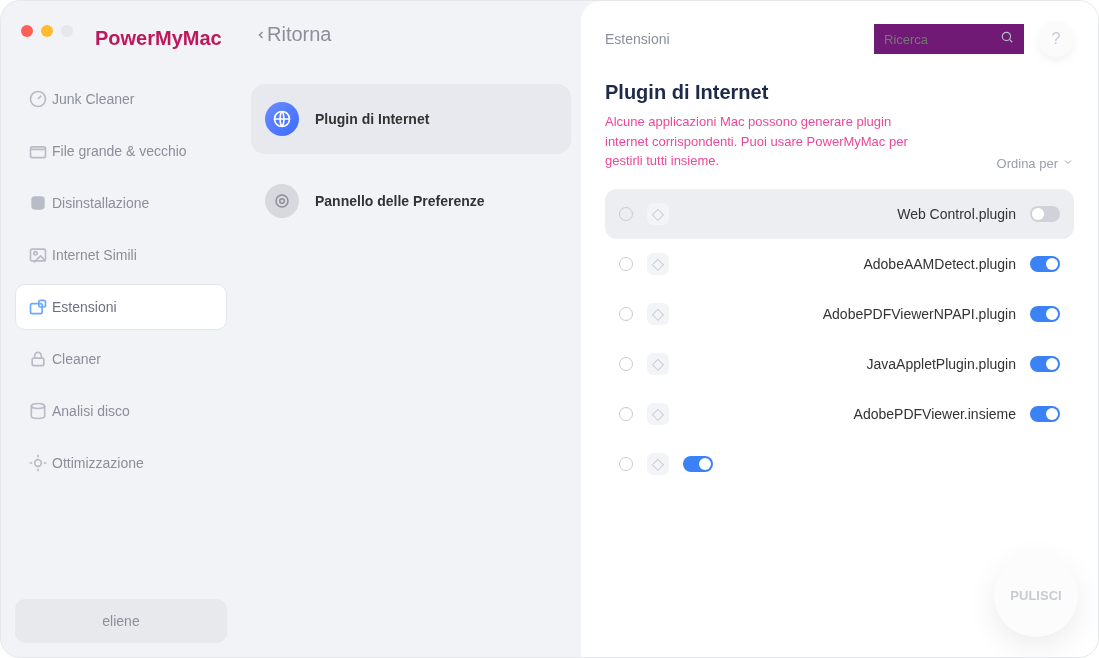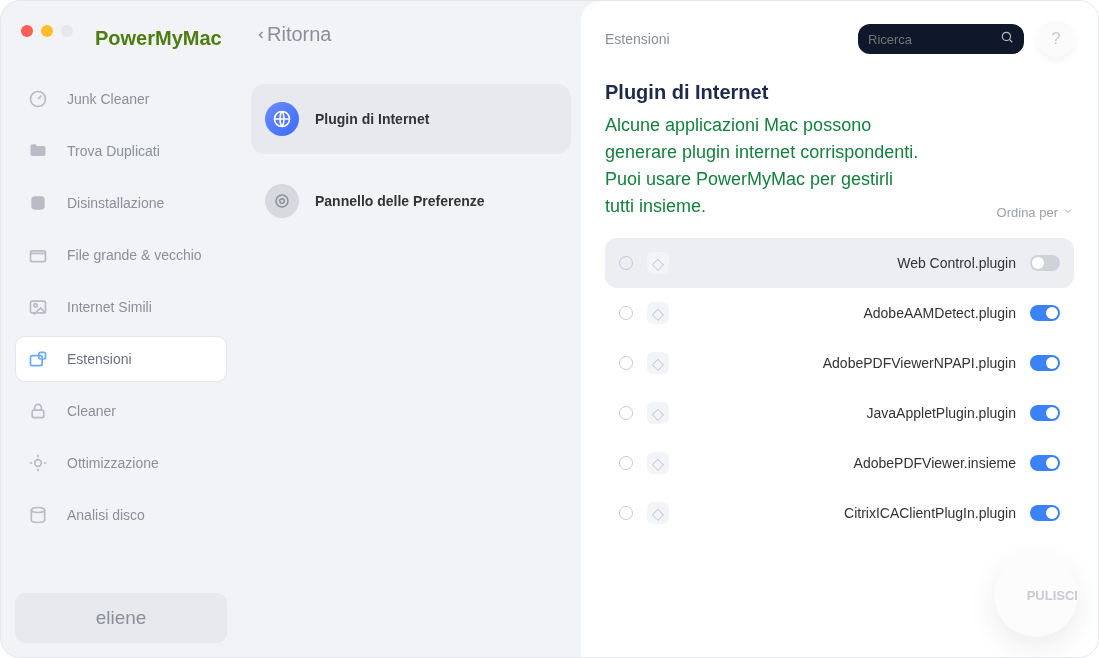--- a/index.html
+++ b/index.html
@@ -17,24 +17,24 @@
   width: 240px;
   padding: 24px 14px 14px 14px;
   display: flex;
   flex-direction: column;
 }
 .traffic-lights { display: flex; gap: 8px; margin-bottom: 6px; margin-left: 6px;}
 .tl { width: 12px; height: 12px; border-radius: 50%; }
 .tl-red { background: #ff5f57; }
 .tl-yellow { background: #febc2e; }
 .tl-green { background: #e5e7eb; }
-.brand { color: #4d7c0f; font-weight: 700; font-size: 20px; margin-left: 80px; margin-top: -16px; margin-bottom: 26px;}
+.brand { color: #be185d; font-weight: 700; font-size: 20px; margin-left: 80px; margin-top: -16px; margin-bottom: 26px;}
 .nav { display: flex; flex-direction: column; gap: 6px; }
 .nav-item {
-  display: flex; align-items: center; gap: 19px;
+  display: flex; align-items: center; gap: 4px;
   padding: 12px 12px;
   border-radius: 10px;
   color: #8a8f9a;
   font-size: 14px;
   cursor: pointer;
   border: 1px solid transparent;
 }
 .nav-item.active {
   background: #fff;
   border: 1px solid #e3e6ec;
@@ -42,21 +42,21 @@
 }
 .nav-icon { width: 20px; height: 20px; display: flex; align-items: center; justify-content: center; color: #b8bcc6; }
 .nav-item.active .nav-icon { color: #6aa9ff; }
 .user-pill {
   margin-top: auto;
   background: #e7e9ed;
   border-radius: 10px;
   padding: 14px;
   text-align: center;
   color: #8a8f9a;
-  font-size: 19px;
+  font-size: 14px;
 }
 .middle {
   width: 340px;
   padding: 14px 10px;
 }
 .back-btn {
   display: flex; align-items: center; 
   color: #8a8f9a; font-size: 20px; padding: 8px 4px;
   cursor: pointer;
   margin-bottom: 30px;
@@ -86,36 +86,36 @@
   position: relative;
   padding: 20px 0 0 0;
 }
 .right-header {
   display: flex; align-items: center; justify-content: space-between;
   padding: 0 24px 8px 24px;
 }
 .crumb { color: #8a8f9a; font-size: 14px; }
 .search {
   display: flex; align-items: center;
-  background: #0f172a; border-radius: 12px;
-  padding: 6px 10px; width: 166px;
+  background: #701a75; border-radius: 0;
+  padding: 6px 10px; width: 150px;
   gap: 8px;
 }
 .search input { border: none; background: transparent; outline: none; font-size: 13px; color: #8a8f9a; width: 100%; }
 .help-btn {
   width: 36px; height: 36px; border-radius: 50%;
   background: #fbfbfc;
   display: flex; align-items: center; justify-content: center;
   color: #c8cbd2; font-size: 16px;
   box-shadow: 0 4px 10px rgba(0,0,0,0.05);
 }
 .content { padding: 16px 24px; }
 .title-row { display: flex; align-items: flex-end; justify-content: space-between; margin-bottom: 18px; }
 .title { font-size: 20px; font-weight: 800; color: #1e2a4a; margin-bottom: 8px;}
-.subtitle { font-size: 18px; color: #15803d; max-width: 320px; line-height: 1.5; }
+.subtitle { font-size: 13px; color: #ec4899; max-width: 320px; line-height: 1.5; }
 .sort { color: #9aa0ab; font-size: 13px; display: flex; align-items: center; gap: 4px; cursor: pointer;}
 .plugin-list { display: flex; flex-direction: column; }
 .plugin-row {
   display: flex; align-items: center;
   padding: 14px 14px;
   border-radius: 12px;
   gap: 14px;
 }
 .plugin-row.sel { background: #eceef2; }
 .radio { width: 14px; height: 14px; border: 1.5px solid #c8cbd2; border-radius: 50%; }
@@ -130,21 +130,21 @@
   content: ""; position: absolute; top: 2px; width: 12px; height: 12px;
   background: #fff; border-radius: 50%;
 }
 .toggle.off::after { left: 2px; }
 .toggle.on::after { right: 2px; }
 .clean-btn {
   position: absolute; right: 20px; bottom: 20px;
   width: 84px; height: 84px; border-radius: 50%;
   background: #fcfcfd;
   box-shadow: 0 10px 30px rgba(0,0,0,0.08);
-  display: flex; align-items: center; justify-content: flex-end;
+  display: flex; align-items: center; justify-content: center;
   color: #c8cbd2; font-size: 13px; font-weight: 700;
 }
 </style>
 </head>
 <body>
 
 <div class="window">
 
   <div class="sidebar">
     <div class="traffic-lights">
@@ -159,42 +159,34 @@
         <span class="nav-icon">
             <svg width="20" height="20" viewBox="0 0 24 24" fill="none" stroke="currentColor" stroke-width="2">
               <circle cx="12" cy="12" r="9"></circle>
               <path d="M12 12l4-4"></path>
             </svg>
           </span>
         <span>Junk Cleaner</span>
       </div>
       <div class="nav-item">
         <span class="nav-icon">
-            <svg width="20" height="20" viewBox="0 0 24 24" fill="currentColor">
-              <path d="M3 6a2 2 0 012-2h4l2 2h8a2 2 0 012 2v8a2 2 0 01-2 2H5a2 2 0 01-2-2V6z"></path>
-            </svg>
-          </span>
-        <span>Trova Duplicati</span>
+            <svg width="20" height="20" viewBox="0 0 24 24" fill="none" stroke="currentColor" stroke-width="2">
+              <rect x="3" y="7" width="18" height="13" rx="2"></rect>
+              <path d="M3 10h18"></path>
+            </svg>
+          </span>
+        <span>File grande &amp; vecchio</span>
       </div>
       <div class="nav-item">
         <span class="nav-icon">
             <svg width="20" height="20" viewBox="0 0 24 24" fill="currentColor">
               <rect x="4" y="4" width="16" height="16" rx="4"></rect>
             </svg>
           </span>
         <span>Disinstallazione</span>
-      </div>
-      <div class="nav-item">
-        <span class="nav-icon">
-            <svg width="20" height="20" viewBox="0 0 24 24" fill="none" stroke="currentColor" stroke-width="2">
-              <rect x="3" y="7" width="18" height="13" rx="2"></rect>
-              <path d="M3 10h18"></path>
-            </svg>
-          </span>
-        <span>File grande &amp; vecchio</span>
       </div>
       <div class="nav-item">
         <span class="nav-icon">
             <svg width="20" height="20" viewBox="0 0 24 24" fill="none" stroke="currentColor" stroke-width="2">
               <rect x="3" y="5" width="18" height="14" rx="2"></rect>
               <circle cx="9" cy="10" r="2"></circle>
               <path d="M21 19l-6-6-8 8"></path>
             </svg>
           </span>
         <span>Internet Simili</span>
@@ -213,34 +205,34 @@
             <svg width="20" height="20" viewBox="0 0 24 24" fill="none" stroke="currentColor" stroke-width="2">
               <rect x="5" y="11" width="14" height="9" rx="2"></rect>
               <path d="M8 11V8a4 4 0 118 0v3"></path>
             </svg>
           </span>
         <span>Cleaner</span>
       </div>
       <div class="nav-item">
         <span class="nav-icon">
             <svg width="20" height="20" viewBox="0 0 24 24" fill="none" stroke="currentColor" stroke-width="2">
+              <ellipse cx="12" cy="6" rx="8" ry="3"></ellipse>
+              <path d="M4 6v12c0 1.7 3.6 3 8 3s8-1.3 8-3V6"></path>
+            </svg>
+          </span>
+        <span>Analisi disco</span>
+      </div>
+      <div class="nav-item">
+        <span class="nav-icon">
+            <svg width="20" height="20" viewBox="0 0 24 24" fill="none" stroke="currentColor" stroke-width="2">
               <circle cx="12" cy="12" r="4"></circle>
               <path d="M12 2v3M12 19v3M2 12h3M19 12h3"></path>
             </svg>
           </span>
         <span>Ottimizzazione</span>
-      </div>
-      <div class="nav-item">
-        <span class="nav-icon">
-            <svg width="20" height="20" viewBox="0 0 24 24" fill="none" stroke="currentColor" stroke-width="2">
-              <ellipse cx="12" cy="6" rx="8" ry="3"></ellipse>
-              <path d="M4 6v12c0 1.7 3.6 3 8 3s8-1.3 8-3V6"></path>
-            </svg>
-          </span>
-        <span>Analisi disco</span>
       </div>
     </div>
 
     <div class="user-pill">
       <span>eliene</span>
     </div>
   </div>
 
   <div class="middle">
     <div class="back-btn">
@@ -329,21 +321,20 @@
         </div>
         <div class="plugin-row">
           <span class="radio"></span>
           <span class="plugin-icon">◇</span>
           <span class="plugin-name">AdobePDFViewer.insieme</span>
           <span class="toggle on"></span>
         </div>
         <div class="plugin-row">
           <span class="radio"></span>
           <span class="plugin-icon">◇</span>
-          <span class="plugin-name">CitrixICAClientPlugIn.plugin</span>
           <span class="toggle on"></span>
         </div>
       </div>
     </div>
 
     <div class="clean-btn">
       <span>PULISCI</span>
     </div>
   </div>
 

